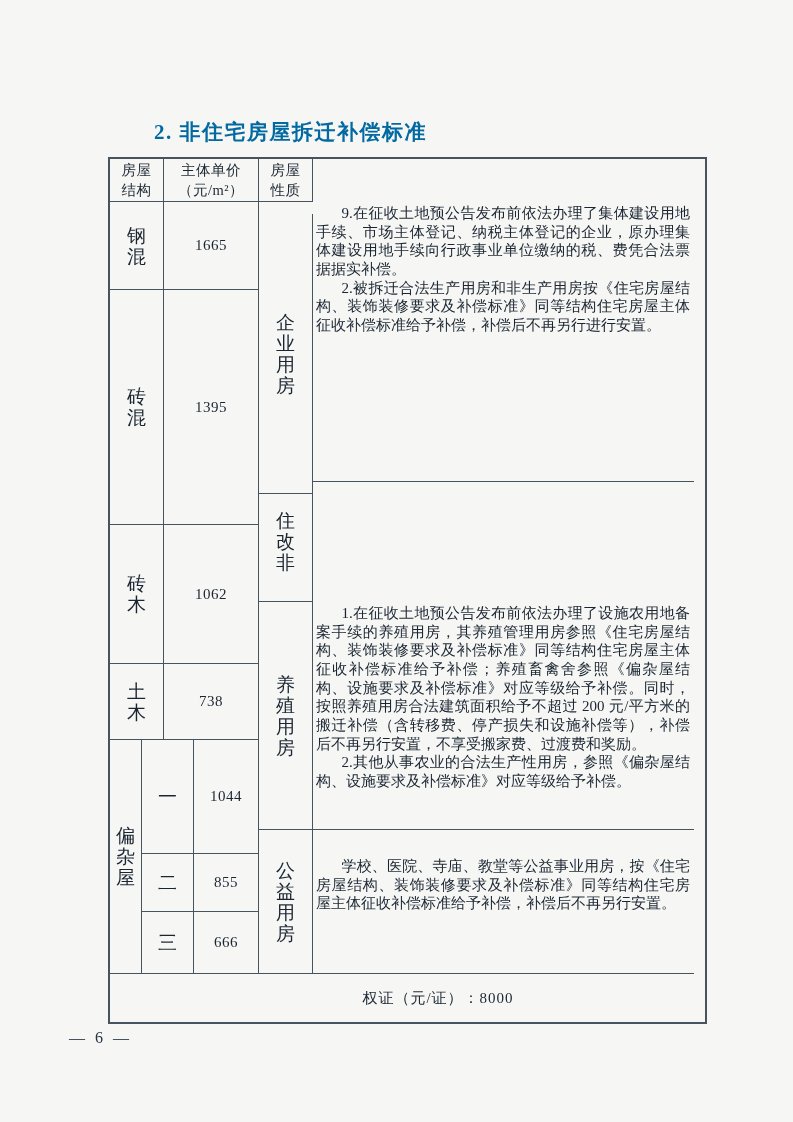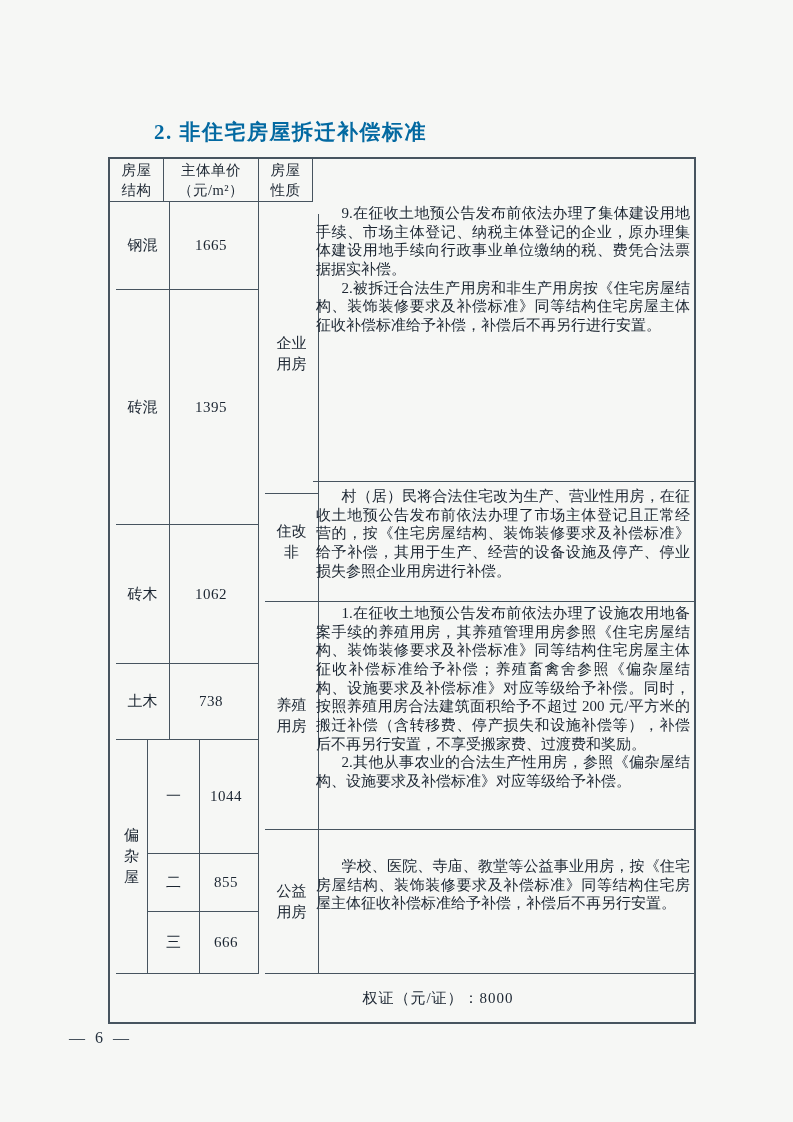--- a/index.html
+++ b/index.html
@@ -21,43 +21,43 @@
     position:absolute;left:154px;top:118px;
     font-size:21px;font-weight:bold;letter-spacing:1.5px;
     color:#0369a1;
   }
   .table{
     position:absolute;left:108px;top:157px;
     width:584px;height:863px;
     border:2px solid var(--line);
     box-sizing:content-box;
     background:transparent;
+    padding-left:11px;
   }
   .cell{
     position:absolute;
     box-sizing:border-box;
     border-right:1px solid var(--line);
     border-bottom:1px solid var(--line);
     overflow:hidden;
   }
   .no-r{border-right:none;}
   .no-b{border-bottom:none;}
   .ctr{
     display:flex;align-items:center;justify-content:center;
     text-align:center;
   }
   .hdr{
     font-size:14.5px;line-height:20px;white-space:pre-line;
     letter-spacing:.5px;
   }
   .lbl{
-    font-size:15px;line-height:21px;
+    font-size:19px;line-height:21px;
     word-break:break-all;line-break:anywhere;
     padding:0 11px;
-    margin-left:6px;
   }
   .num{font-size:15px;letter-spacing:.5px;}
   .desc{
     font-size:15px;line-height:18.65px;
     text-align:justify;
     padding:2px 4px 0 3px;
   }
   .desc p{margin:0;text-indent:1.7em;}
   .desc.pad-mid{padding-top:5px;}
   .desc.pad-big{padding-top:27px;}
@@ -108,23 +108,20 @@
     <div class="cell ctr lbl" style="left:32px;top:753px;width:52px;height:62px">三</div>
     <div class="cell ctr num" style="left:84px;top:753px;width:65px;height:62px">666</div>
 
     <div class="cell ctr lbl" style="left:149px;top:55px;width:54px;height:280px">企业用房</div>
     <div class="cell desc no-r" style="left:203px;top:43px;width:381px;height:280px">
       <p>9.在征收土地预公告发布前依法办理了集体建设用地手续、市场主体登记、纳税主体登记的企业，原办理集体建设用地手续向行政事业单位缴纳的税、费凭合法票据据实补偿。</p>
       <p>2.被拆迁合法生产用房和非生产用房按《住宅房屋结构、装饰装修要求及补偿标准》同等结构住宅房屋主体征收补偿标准给予补偿，补偿后不再另行进行安置。</p>
     </div>
 
     <div class="cell ctr lbl" style="left:149px;top:323px;width:54px;height:120px">住改非</div>
-    <div class="cell desc pad-mid no-r" style="left:203px;top:323px;width:381px;height:120px">
-      <p>村（居）民将合法住宅改为生产、营业性用房，在征收土地预公告发布前依法办理了市场主体登记且正常经营的，按《住宅房屋结构、装饰装修要求及补偿标准》给予补偿，其用于生产、经营的设备设施及停产、停业损失参照企业用房进行补偿。</p>
-    </div>
 
     <div class="cell ctr lbl" style="left:149px;top:443px;width:54px;height:228px">养殖用房</div>
     <div class="cell desc no-r" style="left:203px;top:443px;width:381px;height:228px">
       <p>1.在征收土地预公告发布前依法办理了设施农用地备案手续的养殖用房，其养殖管理用房参照《住宅房屋结构、装饰装修要求及补偿标准》同等结构住宅房屋主体征收补偿标准给予补偿；养殖畜禽舍参照《偏杂屋结构、设施要求及补偿标准》对应等级给予补偿。同时，按照养殖用房合法建筑面积给予不超过 200 元/平方米的搬迁补偿（含转移费、停产损失和设施补偿等），补偿后不再另行安置，不享受搬家费、过渡费和奖励。</p>
       <p>2.其他从事农业的合法生产性用房，参照《偏杂屋结构、设施要求及补偿标准》对应等级给予补偿。</p>
     </div>
 
     <div class="cell ctr lbl" style="left:149px;top:671px;width:54px;height:144px">公益用房</div>
     <div class="cell desc pad-big no-r" style="left:203px;top:671px;width:381px;height:144px">
       <p>学校、医院、寺庙、教堂等公益事业用房，按《住宅房屋结构、装饰装修要求及补偿标准》同等结构住宅房屋主体征收补偿标准给予补偿，补偿后不再另行安置。</p>

